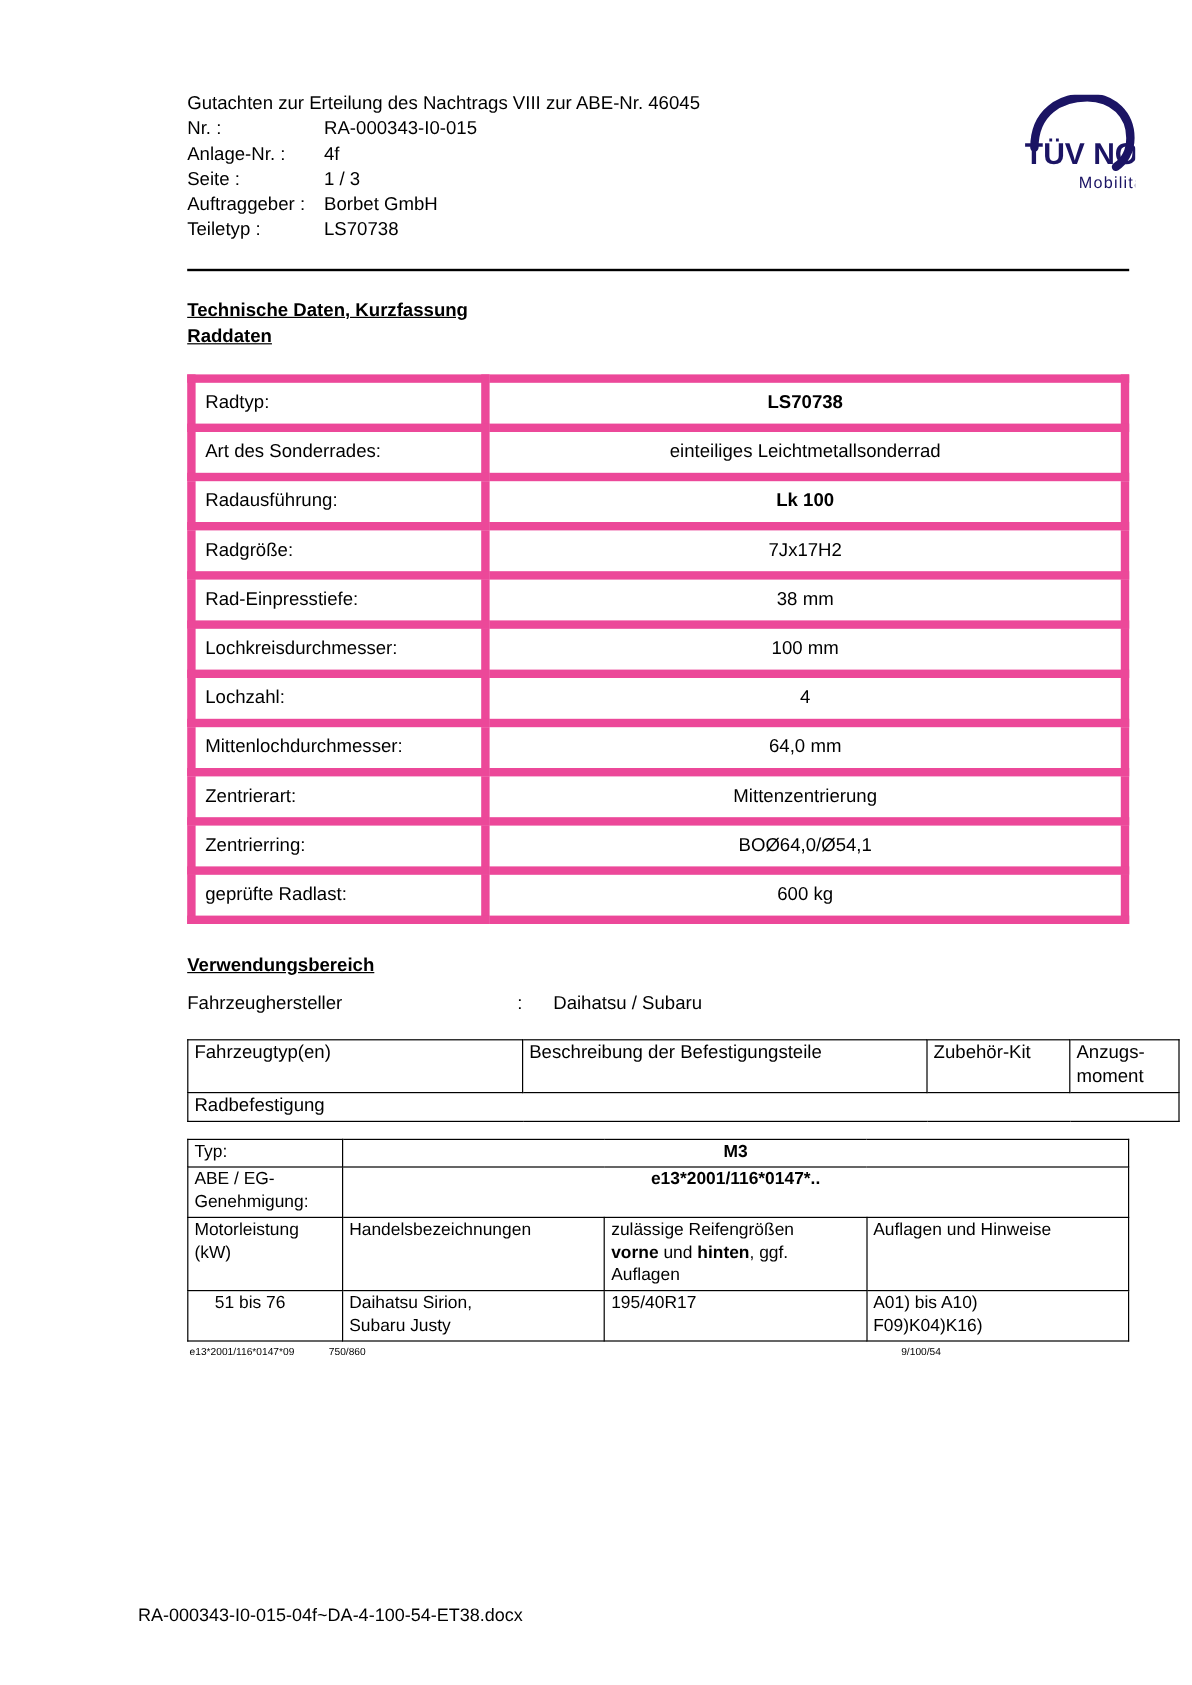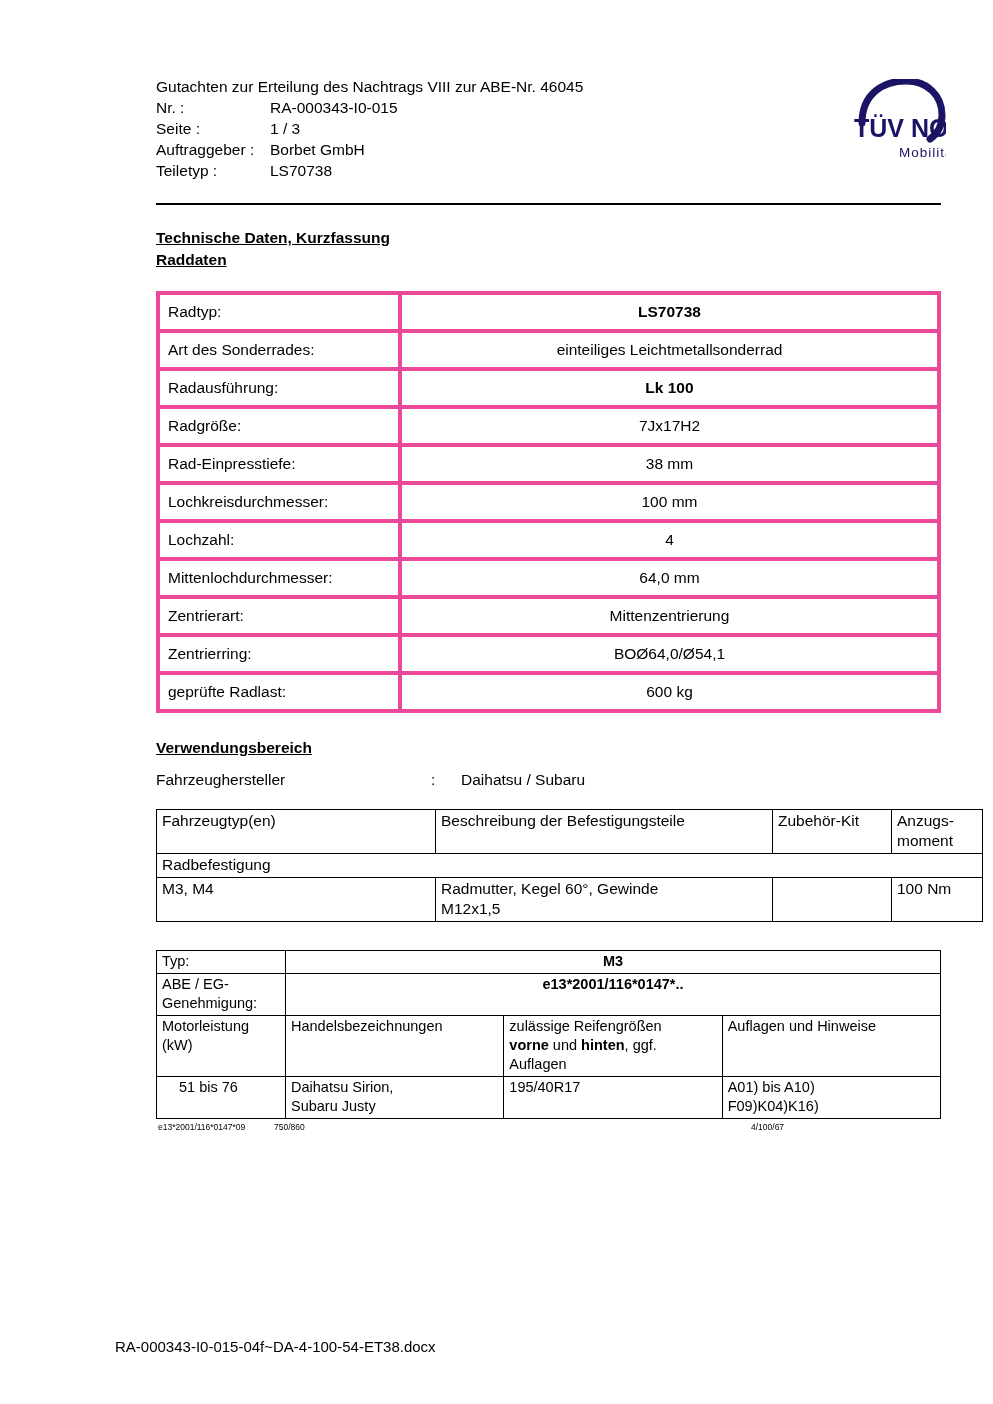--- a/index.html
+++ b/index.html
@@ -84,21 +84,21 @@
   }
 
   
   table.wheel {
     border-collapse: collapse;
     width: 785px;
     margin-top: 22px;
     table-layout: fixed;
   }
   table.wheel td {
-    border: 4px solid #ec4899;
+    border: 7px solid #ec4899;
     height: 34px;
     font-size: 15.5px;
     padding: 0 8px;
     vertical-align: middle;
   }
   table.wheel td.k {
     width: 222px;
     text-align: left;
   }
   table.wheel td.v {
@@ -138,21 +138,21 @@
   .fix-c1 { width: 268px; }
   .fix-c2 { width: 326px; }
   .fix-c3 { width: 108px; }
   .fix-c4 { width: 80px; }
   td.span-all { }
 
   
   table.typ {
     border-collapse: collapse;
     width: 785px;
-    margin-top: 28px;
+    margin-top: 14px;
     table-layout: fixed;
   }
   table.typ td {
     border: 1px solid #000;
     font-size: 14.5px;
     padding: 1px 5px 2px 5px;
     vertical-align: top;
     line-height: 19px;
   }
   .typ-c1 { width: 118px; }
@@ -191,20 +191,24 @@
   <div class="content">
 
     <div class="header-wrap">
 
       <div class="header-title">Gutachten zur Erteilung des Nachtrags VIII zur ABE-Nr. 46045</div>
 
       <div class="header-rows">
         <div class="hrow">
           <div class="lbl">Nr. :</div>
           <div class="val">RA-000343-I0-015</div>
+        </div>
+        <div class="hrow">
+          <div class="lbl">Anlage-Nr. :</div>
+          <div class="val">4f</div>
         </div>
         <div class="hrow">
           <div class="lbl">Seite :</div>
           <div class="val">1 / 3</div>
         </div>
         <div class="hrow">
           <div class="lbl">Auftraggeber :</div>
           <div class="val">Borbet GmbH</div>
         </div>
         <div class="hrow">
@@ -293,29 +297,20 @@
           <td class="fix-c2">Beschreibung der Befestigungsteile</td>
           <td class="fix-c3">Zubehör-Kit</td>
           <td class="fix-c4">
             <div>Anzugs-</div>
             <div>moment</div>
           </td>
         </tr>
         <tr>
           <td colspan="4" class="span-all">Radbefestigung</td>
         </tr>
-        <tr>
-          <td class="fix-c1">M3, M4</td>
-          <td class="fix-c2">
-            <div>Radmutter, Kegel 60°, Gewinde</div>
-            <div>M12x1,5</div>
-          </td>
-          <td class="fix-c3"></td>
-          <td class="fix-c4">100 Nm</td>
-        </tr>
       </tbody>
     </table>
 
     <table class="typ">
       <tbody>
         <tr>
           <td class="typ-c1">Typ:</td>
           <td class="bold" colspan="3">M3</td>
         </tr>
         <tr>
@@ -345,20 +340,20 @@
             <div>A01) bis A10)</div>
             <div>F09)K04)K16)</div>
           </td>
         </tr>
       </tbody>
     </table>
 
     <div class="tiny-row">
       <span class="tiny-a">e13*2001/116*0147*09</span>
       <span class="tiny-b">750/860</span>
-      <span class="tiny-c">4/100/67</span>
+      <span class="tiny-c">9/100/54</span>
     </div>
 
   </div>
 
   <div class="footer">RA-000343-I0-015-04f~DA-4-100-54-ET38.docx</div>
 
 </div>
 
 </body></html>

